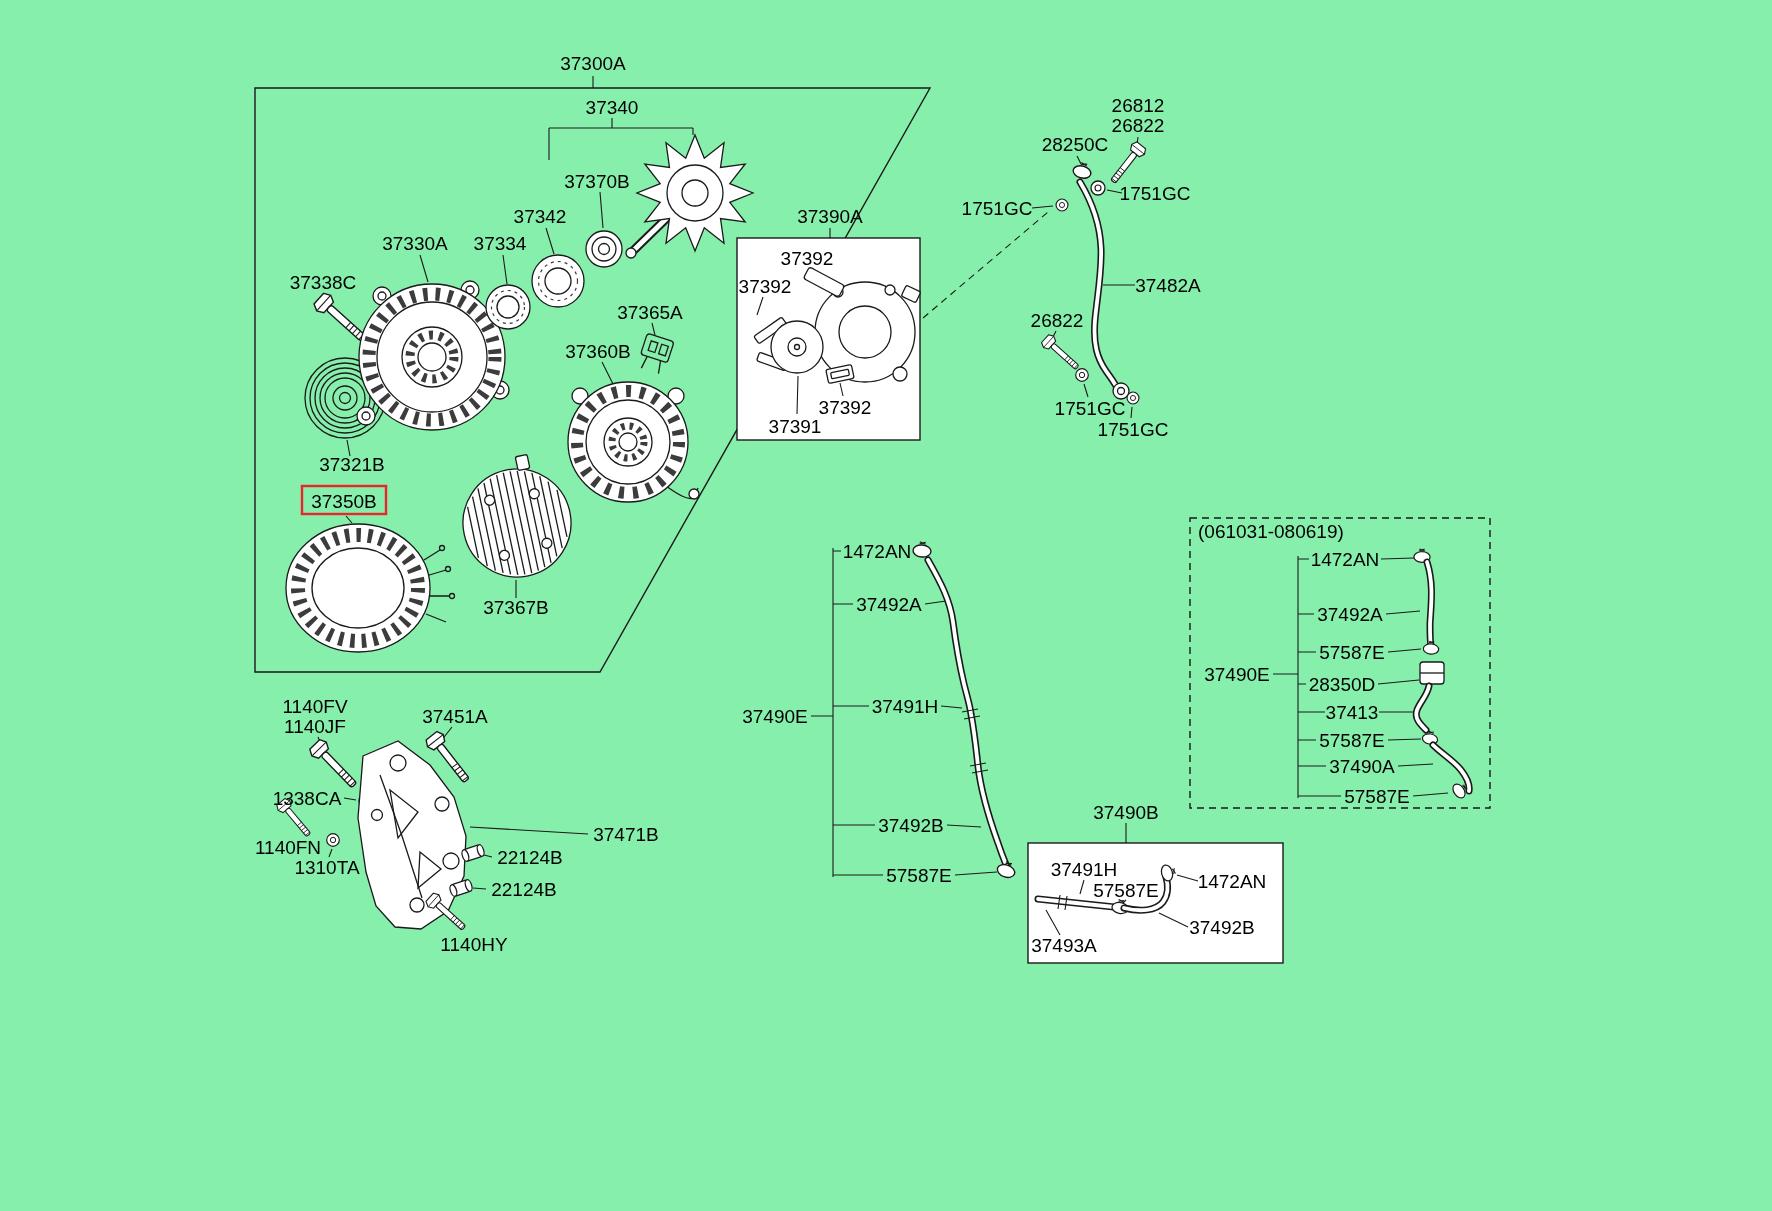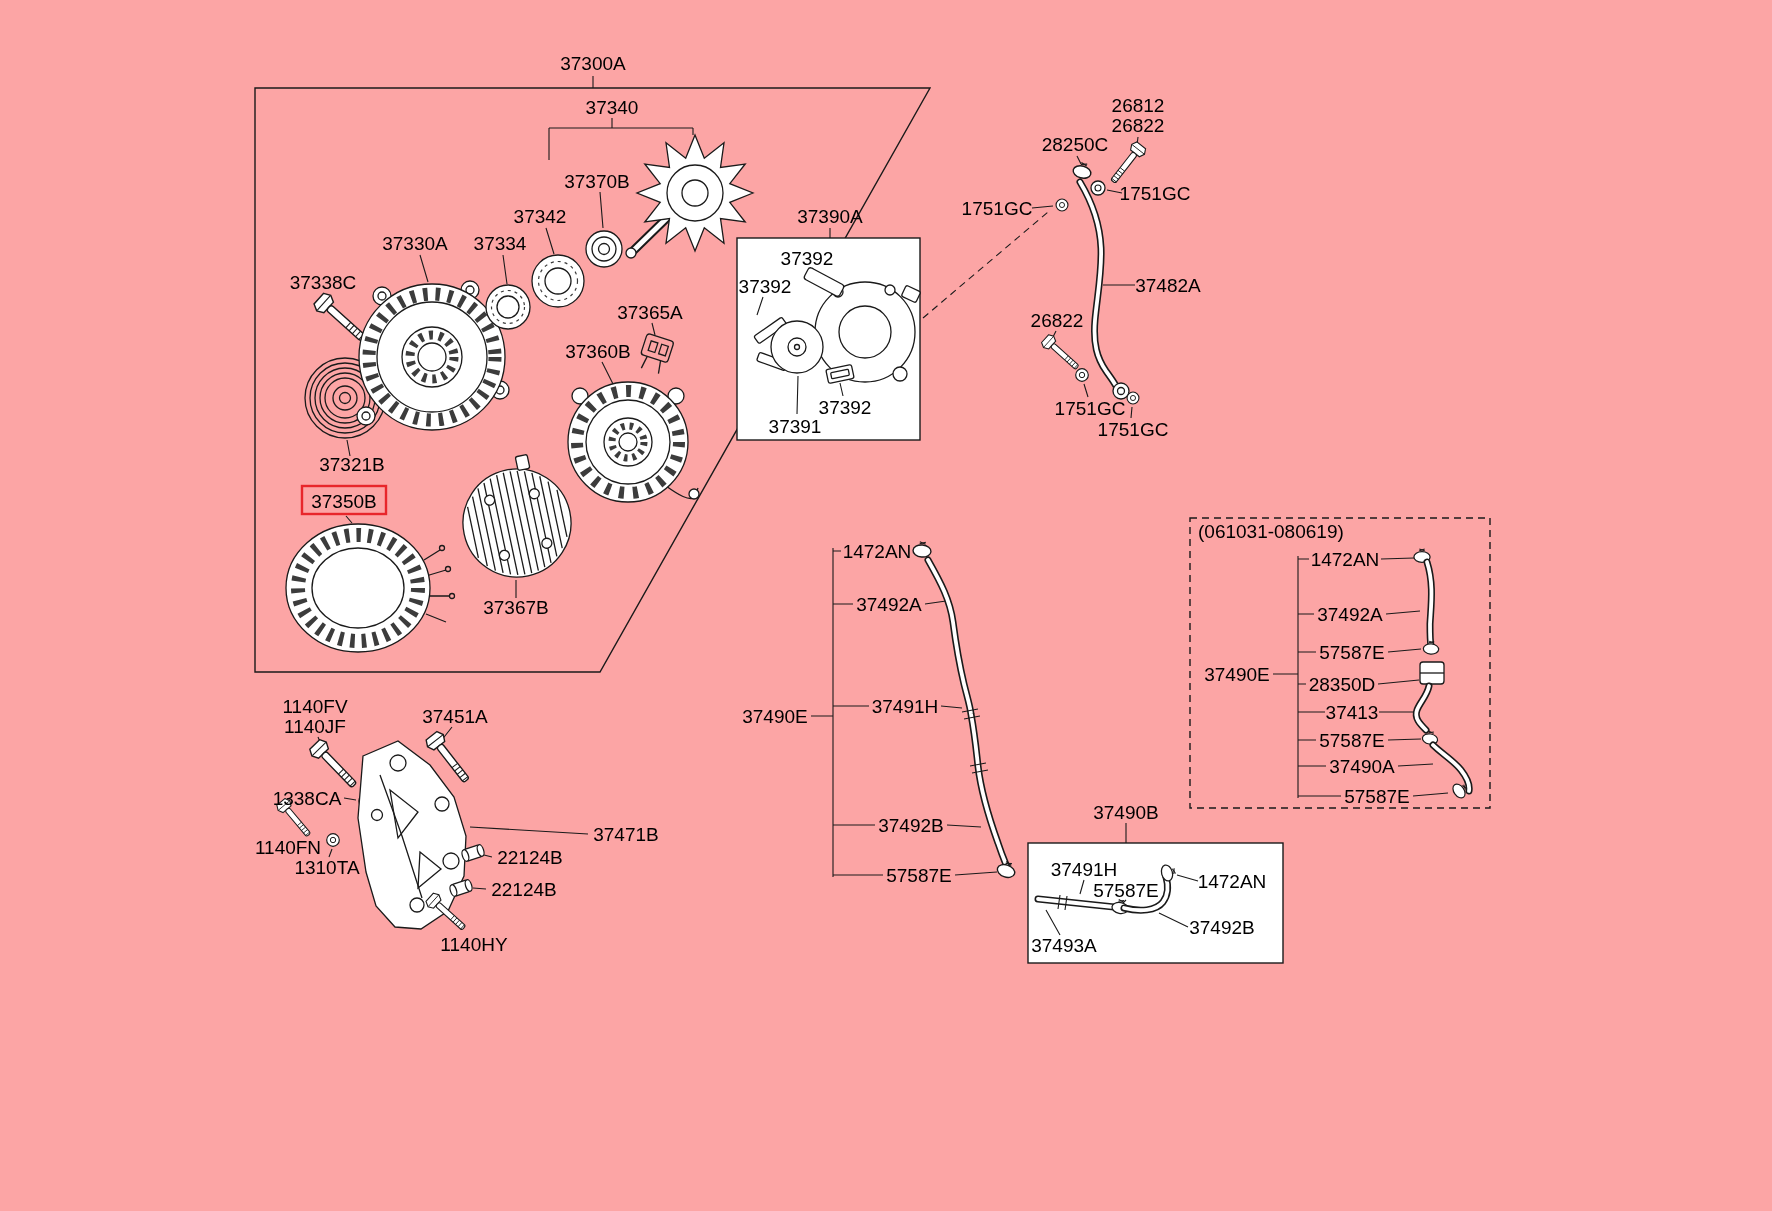--- a/index.html
+++ b/index.html
@@ -1,16 +1,16 @@
 <!DOCTYPE html>
 <html><head>
 <meta charset="utf-8">
 <style>
   html,body { margin:0; padding:0; background:#ffffff; }
-  .canvas { width:1772px; height:1211px; background:#fca5a5; position:relative; }
+  .canvas { width:1772px; height:1211px; background:#86efac; position:relative; }
   svg { display:block; font-family:"Liberation Sans","DejaVu Sans",sans-serif; }
   .lbl  { font-size:19px; fill:#000000; text-anchor:middle; }
   .lbl-start { font-size:19px; fill:#000000; text-anchor:start; }
   .ln     { fill:none; stroke:#1a1a1a; stroke-width:1.4; }
   .leader { fill:none; stroke:#1a1a1a; stroke-width:1.1; }
   .partn  { fill:none; stroke:#1a1a1a; stroke-width:1.3; }
   .part   { fill:#ffffff; stroke:#1a1a1a; stroke-width:1.3; }
   .vents  { fill:none; stroke:#3c3c3c; }
   .boxw   { fill:#ffffff; stroke:#1a1a1a; stroke-width:1.4; }
   .dash   { stroke-dasharray:7 5; }

